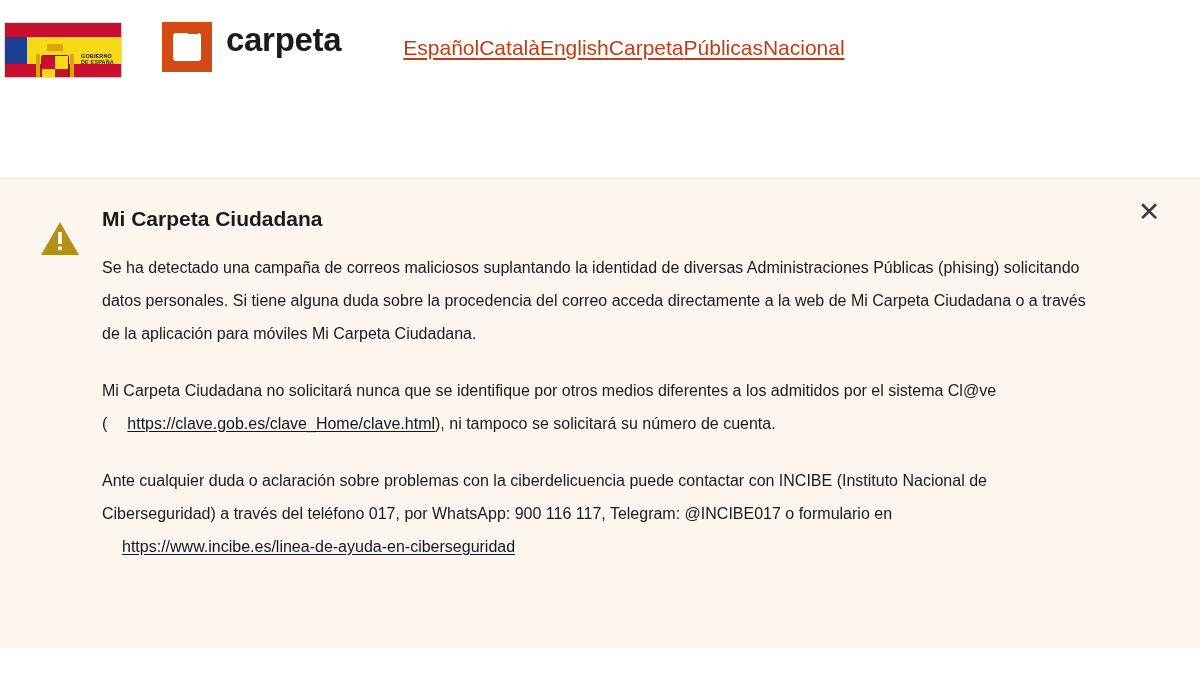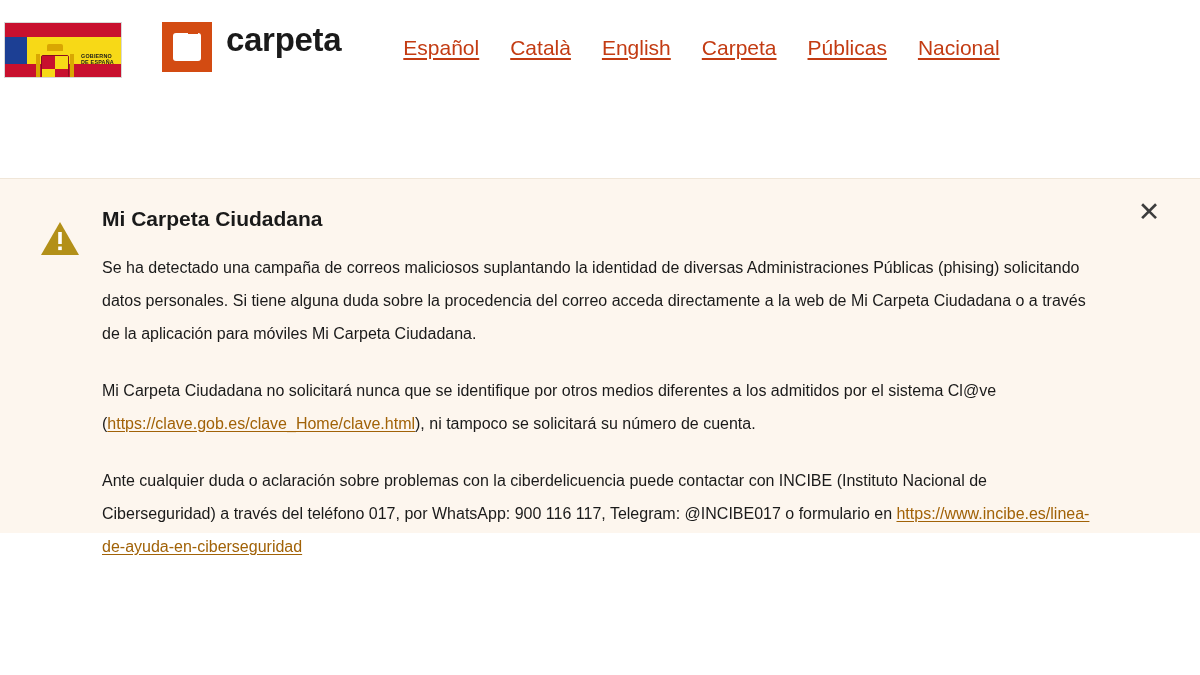--- a/index.html
+++ b/index.html
@@ -148,38 +148,37 @@
     color: #1a1a1a;
     font-size: 33px;
     line-height: 35px;
     font-weight: bold;
     letter-spacing: -0.3px;
   }
 
   .lang-nav {
     display: flex;
     align-items: center;
-    gap: 31px;
     margin-left: 62px;
     padding-top: 14px;
   }
   .lang-nav a {
     color: #c33b12;
     font-size: 21px;
     text-decoration: underline;
     text-underline-offset: 3px;
     white-space: nowrap;
   }
 
   
   .alert {
     position: relative;
     background: #fdf6ee;
     border-top: 1px solid #f0e6d8;
-    height: 355px;
+    height: 470px;
     box-sizing: border-box;
     padding: 26px 60px 0 32px;
     display: flex;
   }
 
   .warn-icon {
     width: 40px;
     flex: none;
     margin-top: 16px;
     margin-left: 8px;
@@ -196,23 +195,24 @@
     font-weight: bold;
     margin: 2px 0 20px 0;
   }
   .alert-p {
     font-size: 16px;
     line-height: 33px;
     color: #1a1a1a;
     margin: 0 0 24px 0;
   }
   .alert-p a {
-    color: #a16207;
+    color: #0f172a;
     text-decoration: underline;
     text-underline-offset: 2px;
+    margin-left: 20px;
   }
 
   .close-btn {
     position: absolute;
     right: 34px;
     top: 16px;
     width: 34px;
     height: 34px;
     border: none;
     background: transparent;

